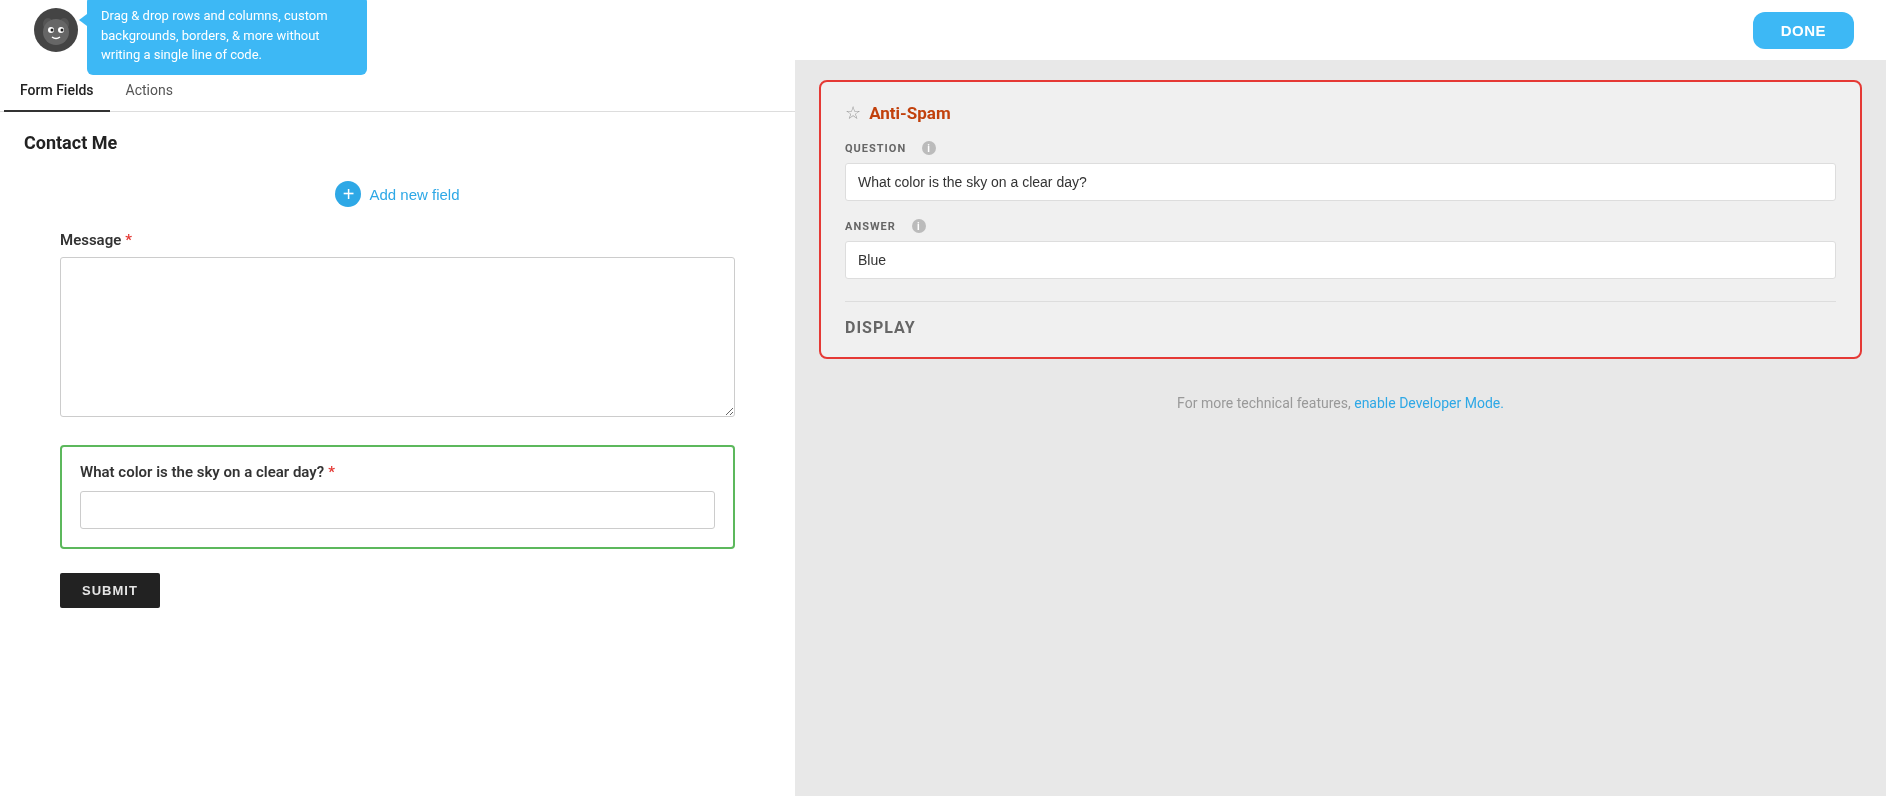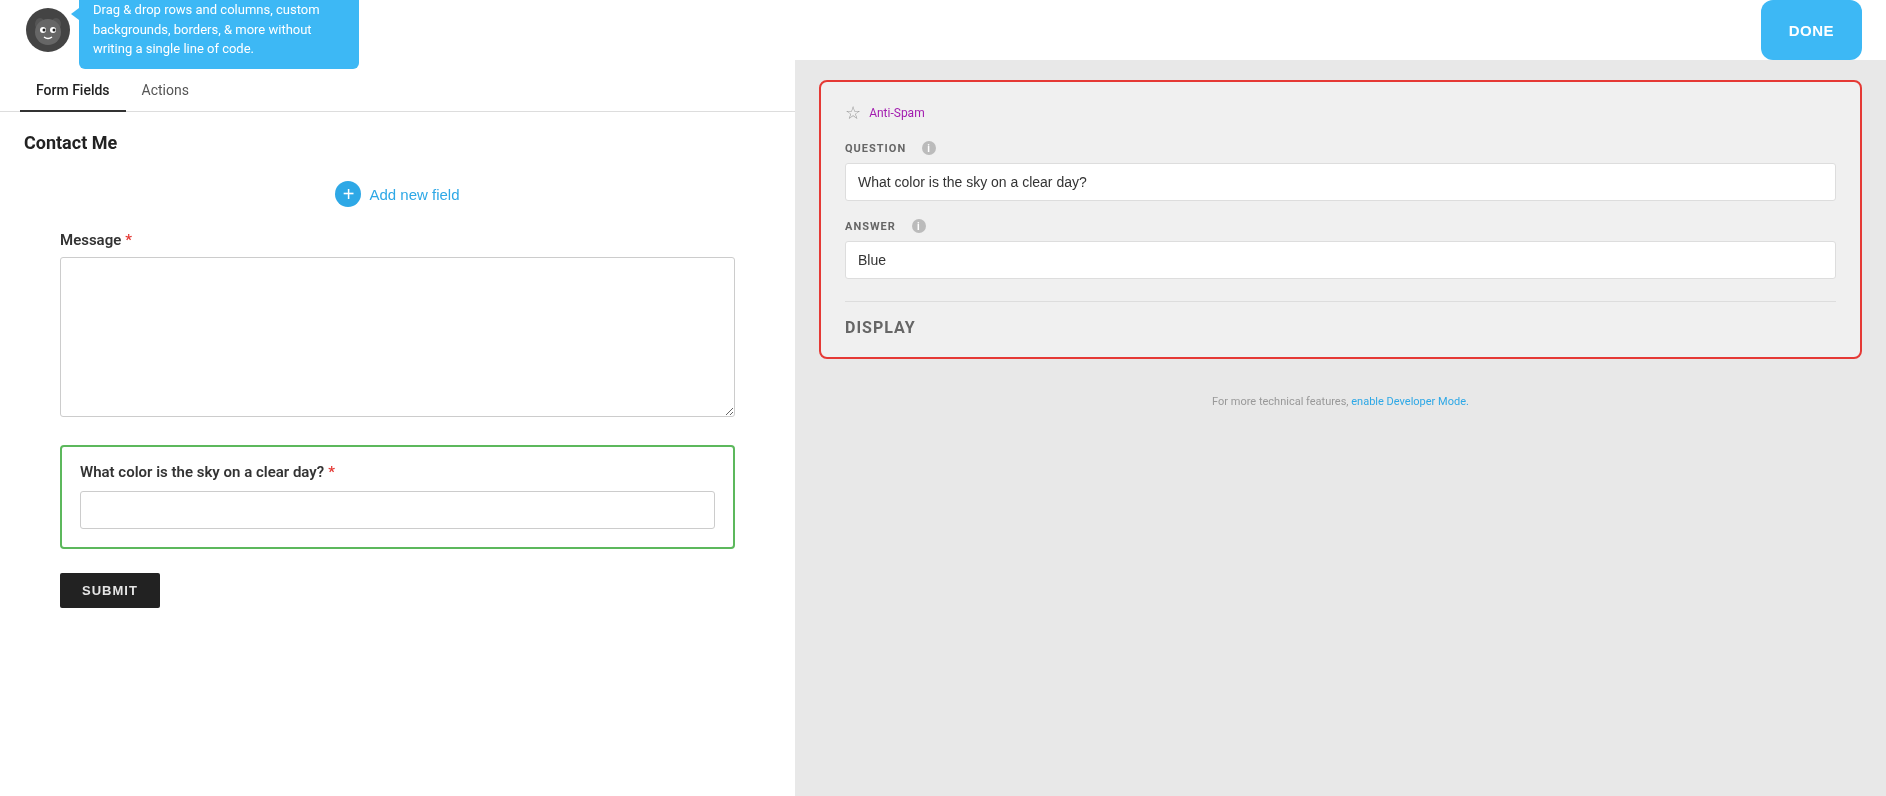--- a/index.html
+++ b/index.html
@@ -9,23 +9,24 @@
       width: 1886px;
       height: 796px;
       overflow: hidden;
       display: flex;
       flex-direction: column;
     }
 
     
     .top-bar {
       display: flex;
+      align-items: center;
       justify-content: space-between;
       background: #fff;
-      padding: 0 24px;
+      padding: 0 32px;
       height: 60px;
       position: relative;
       z-index: 10;
     }
     .logo-area {
       display: flex;
       align-items: center;
       gap: 10px;
       position: relative;
     }
@@ -81,21 +82,21 @@
       display: flex;
       flex-direction: column;
       overflow-y: auto;
     }
 
     
     .tabs {
       display: flex;
       gap: 0;
       border-bottom: 1px solid #ddd;
-      padding: 0 20px;
+      padding: 0 4px;
       margin-top: 8px;
     }
     .tab {
       padding: 14px 16px 12px;
       font-size: 14px;
       color: #555;
       cursor: pointer;
       border-bottom: 2px solid transparent;
       margin-bottom: -1px;
     }
@@ -233,23 +234,23 @@
       border-radius: 8px;
       padding: 20px 24px;
     }
     .antispam-card-header {
       display: flex;
       align-items: center;
       gap: 8px;
       margin-bottom: 18px;
     }
     .antispam-card-title {
-      font-size: 12px;
-      font-weight: 400;
-      color: #a21caf;
+      font-size: 17px;
+      font-weight: 700;
+      color: #c2410c;
     }
     .star-icon {
       color: #999;
       font-size: 18px;
     }
 
     .setting-row {
       margin-bottom: 18px;
     }
     .setting-label {
@@ -294,21 +295,21 @@
       font-weight: 700;
       letter-spacing: 1px;
       color: #666;
       border-top: 1px solid #ddd;
       padding-top: 16px;
     }
 
     
     .dev-mode-text {
       text-align: center;
-      font-size: 11px;
+      font-size: 14px;
       color: #999;
       margin-top: 16px;
     }
     .dev-mode-link {
       color: #2ea8e6;
       text-decoration: none;
     }
   </style>
 </head>
 <body>

